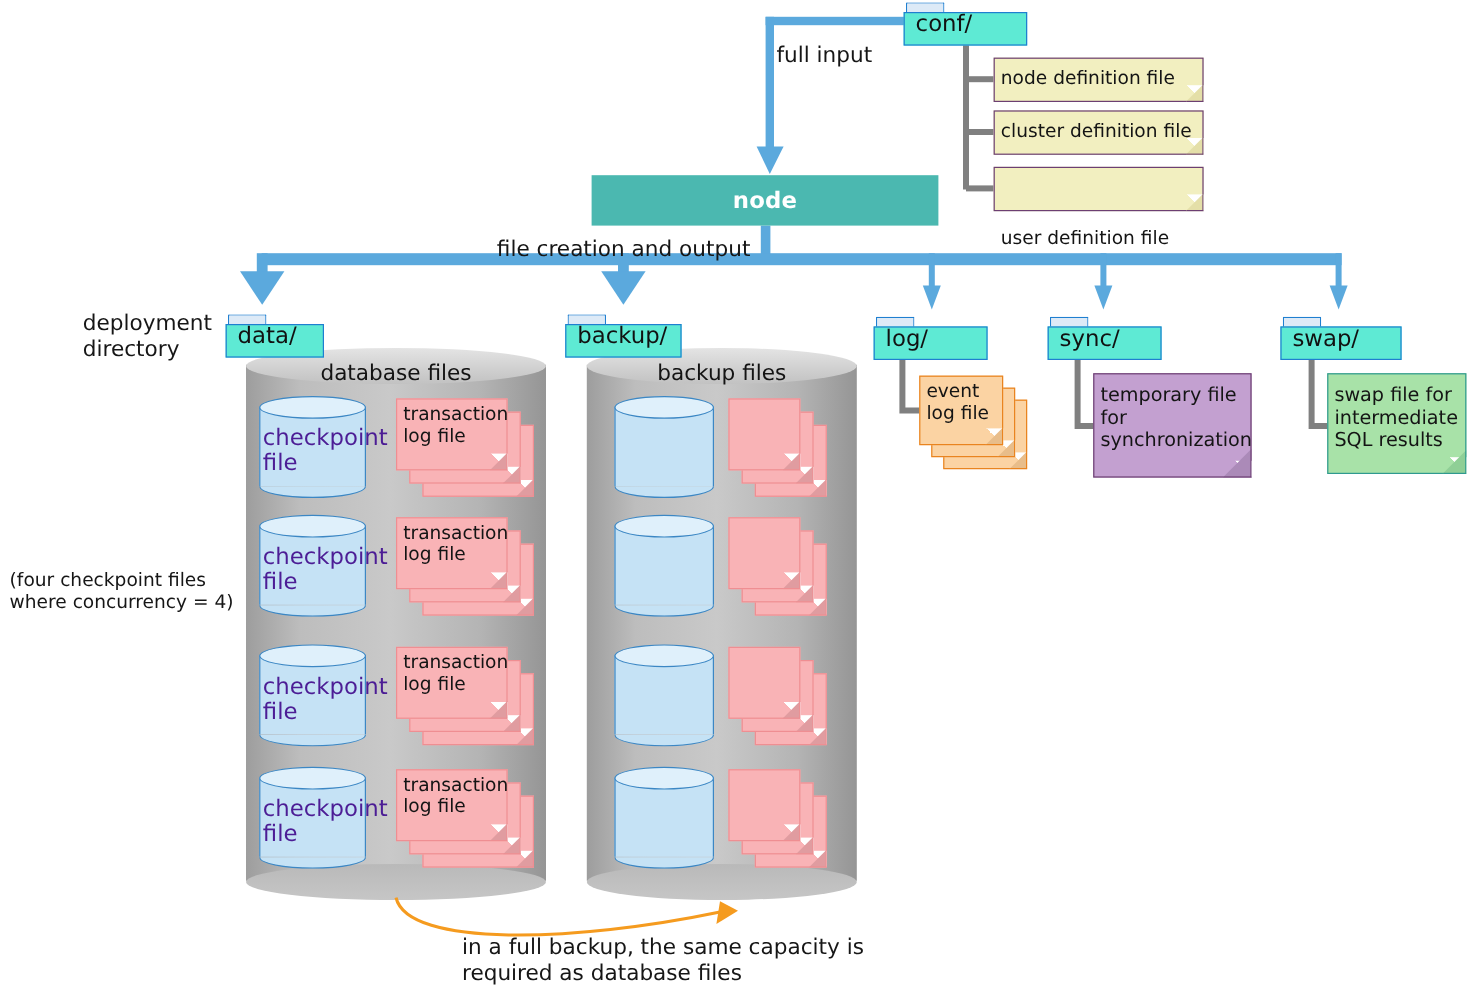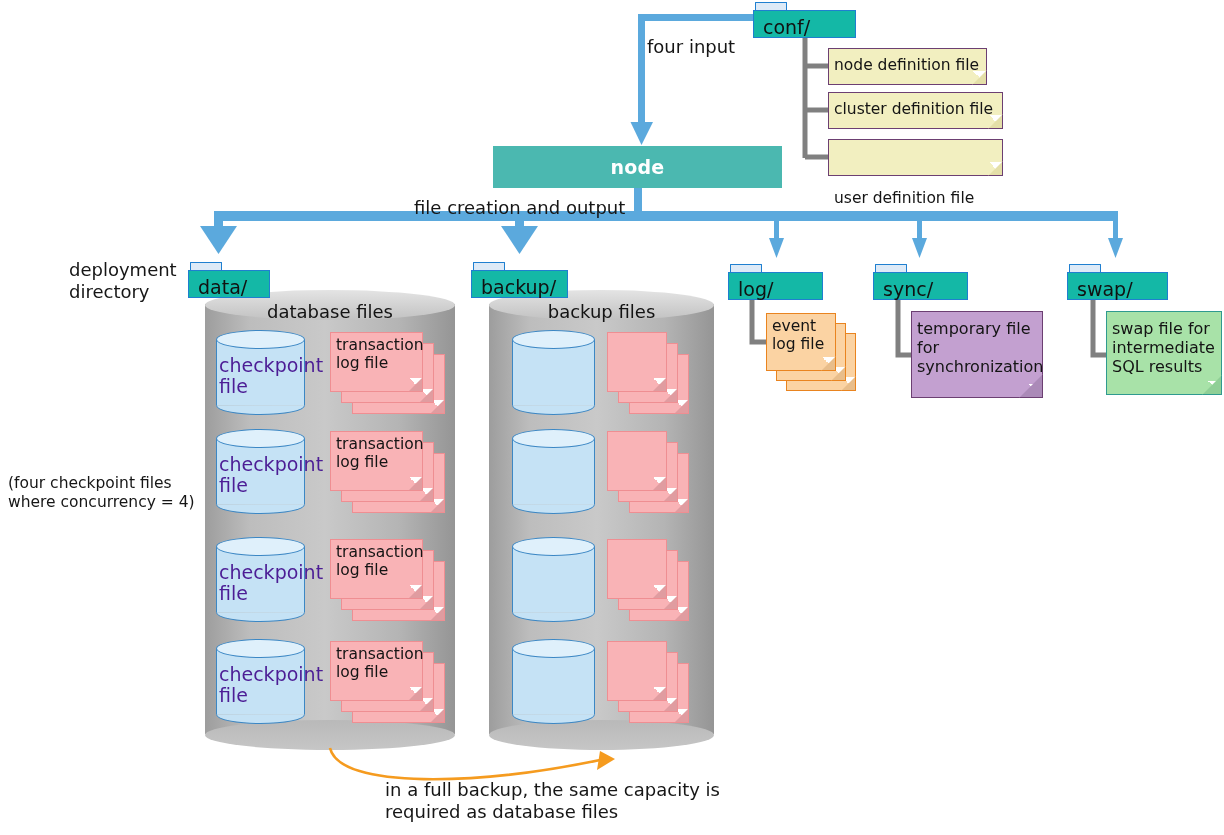--- a/index.html
+++ b/index.html
@@ -15,22 +15,22 @@
 
   
   .folder { position:absolute; }
   .folder .tab {
     position:absolute; left:2px; top:0; width:32px; height:9px;
     background:#ddeaf7; border:1.6px solid #1f7fd0; border-bottom:none;
     border-radius:1px 1px 0 0;
   }
   .folder .body {
     position:absolute; left:0; top:8px; right:0; bottom:0;
-    background:#14b8a6; border:1.6px solid #1f7fd0;
-    display:flex; align-items:flex-end;
+    background:#5eead4; border:1.6px solid #1f7fd0;
+    display:flex; align-items:flex-start;
   }
   .folder .label {
     padding-left:9px; font-size:19px; line-height:1; color:#111;
     white-space:nowrap;
   }
 
   
   .nodebox {
     position:absolute; background:#4bb8b0;
     display:flex; align-items:center; justify-content:center;
@@ -167,37 +167,37 @@
     </g>
   </svg>
 
   <div class="folder" style="left:753px; top:2px; width:103px; height:36px;">
     <div class="tab"></div>
     <div class="body">
       <span class="label">conf/</span>
     </div>
   </div>
 
-  <div class="note" style="left:828px; top:48px; width:159px; height:37px; --bg:#f2efc0; --bd:#6c3f72; --fold:#e4dfa8;">
+  <div class="note" style="left:828px; top:48px; width:175px; height:37px; --bg:#f2efc0; --bd:#6c3f72; --fold:#e4dfa8;">
     <div class="card"></div>
     <div class="fold"></div>
     <div class="ntext" style="top:8px;">node definition file</div>
   </div>
   <div class="note" style="left:828px; top:92px; width:175px; height:37px; --bg:#f2efc0; --bd:#6c3f72; --fold:#e4dfa8;">
     <div class="card"></div>
     <div class="fold"></div>
     <div class="ntext" style="top:8px;">cluster definition file</div>
   </div>
   <div class="note" style="left:828px; top:139px; width:175px; height:37px; --bg:#f2efc0; --bd:#6c3f72; --fold:#e4dfa8;">
     <div class="card"></div>
     <div class="fold"></div>
     <div class="ntext" style="top:8px;margin-top:42px;">user definition file</div>
   </div>
 
-  <div class="txt" style="left:647px; top:36px;">four input</div>
+  <div class="txt" style="left:647px; top:36px;">full input</div>
 
   <div class="nodebox" style="left:493px; top:146px; width:289px; height:42px;">
     <span>node</span>
   </div>
 
   <div class="txt" style="left:414px; top:197px;">file creation and output</div>
 
   <div class="txt" style="left:69px; top:259px;">deployment
 directory</div>
 

